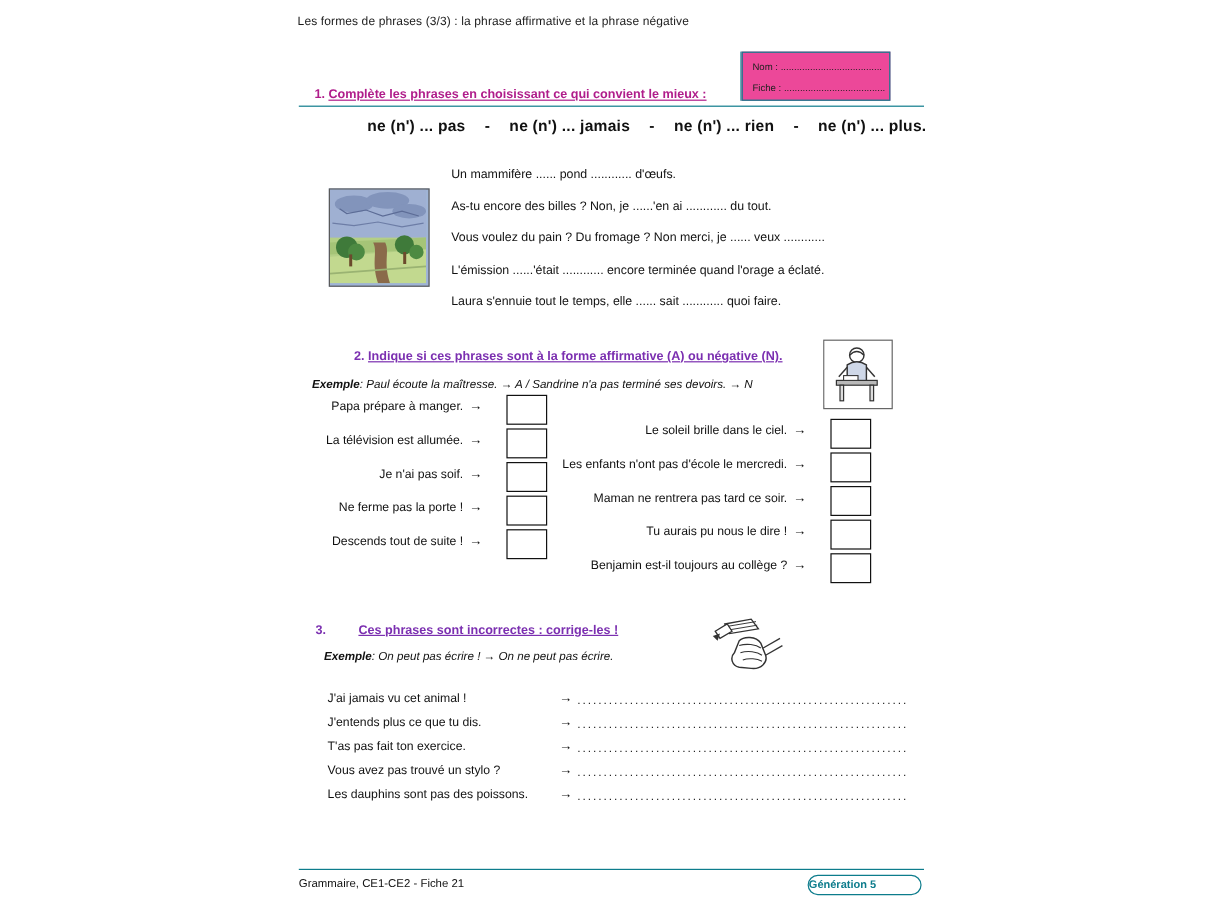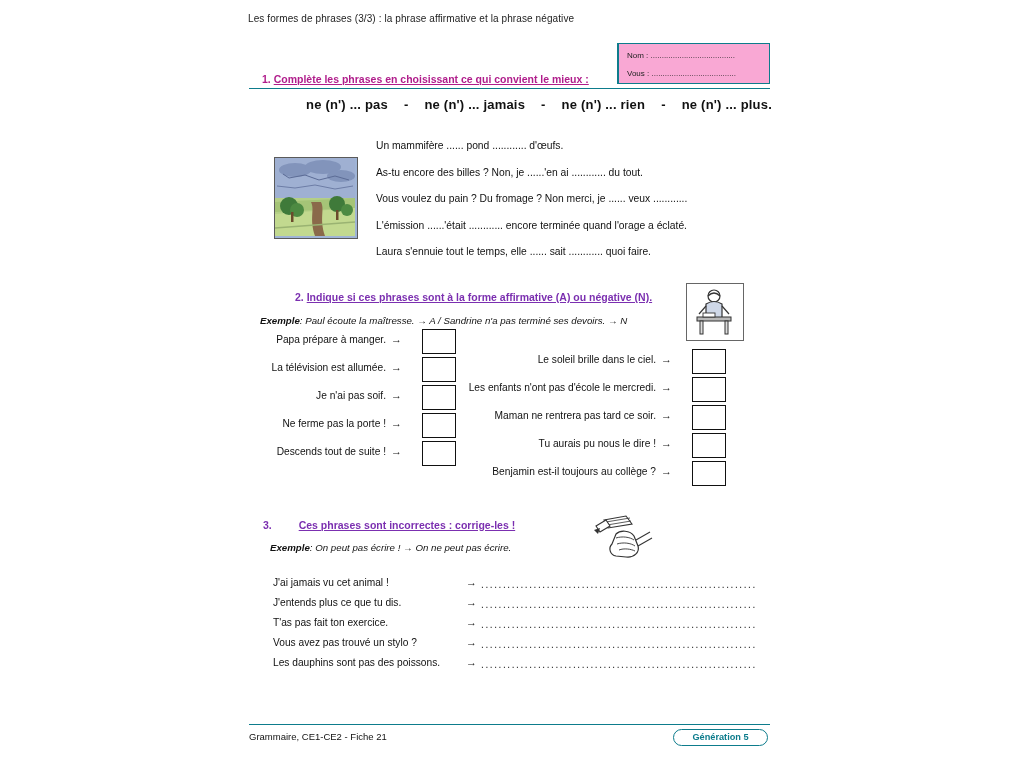--- a/index.html
+++ b/index.html
@@ -31,25 +31,25 @@
     color: #1c1c1c;
     letter-spacing: 0.1px;
     white-space: nowrap;
   }
 
   
   .namedate {
     position: absolute;
     left: 618px;
     top: 43px;
-    width: 152px;
+    width: 124px;
     height: 41px;
     border: 1.3px solid #0d7c8c;
     border-left: 1.3px solid #0d7c8c;
-    background: #f9a8d4;
+    background: #ec4899;
     box-sizing: border-box;
     text-decoration: underline;
   }
   .namedate .line {
     position: absolute;
     left: 8px;
     font-size: 8px;
     color: #222;
     white-space: nowrap;
   }
@@ -280,37 +280,36 @@
     position: absolute;
     left: 673px;
     top: 729px;
     width: 95px;
     height: 17px;
     border: 1.2px solid #0d7c8c;
     border-radius: 9px;
     color: #0d7c8c;
     font-size: 9.2px;
     font-weight: bold;
-    text-align: center;
     line-height: 15px;
     box-sizing: border-box;
     background: #fff;
   }
 </style>
 </head>
 <body>
 
 <div class="page">
 
   <div class="doc-title">Les formes de phrases (3/3) : la phrase affirmative et la phrase négative</div>
 
   <div class="vbar"></div>
   <div class="namedate">
     <div class="line l1">Nom : ......................................</div>
-    <div class="line l2">Vous : ......................................</div>
+    <div class="line l2">Fiche : ......................................</div>
   </div>
 
   <div class="ex1-title">
     <span class="num">1.</span>
     <span class="u">Complète les phrases en choisissant ce qui convient le mieux :</span>
   </div>
   <div class="ex1-rule"></div>
 
   <div class="ex1-choices">
     <span>ne (n') ... pas</span><span class="sep">-</span><span>ne (n') ... jamais</span><span class="sep">-</span><span>ne (n') ... rien</span><span class="sep">-</span><span>ne (n') ... plus.</span>

